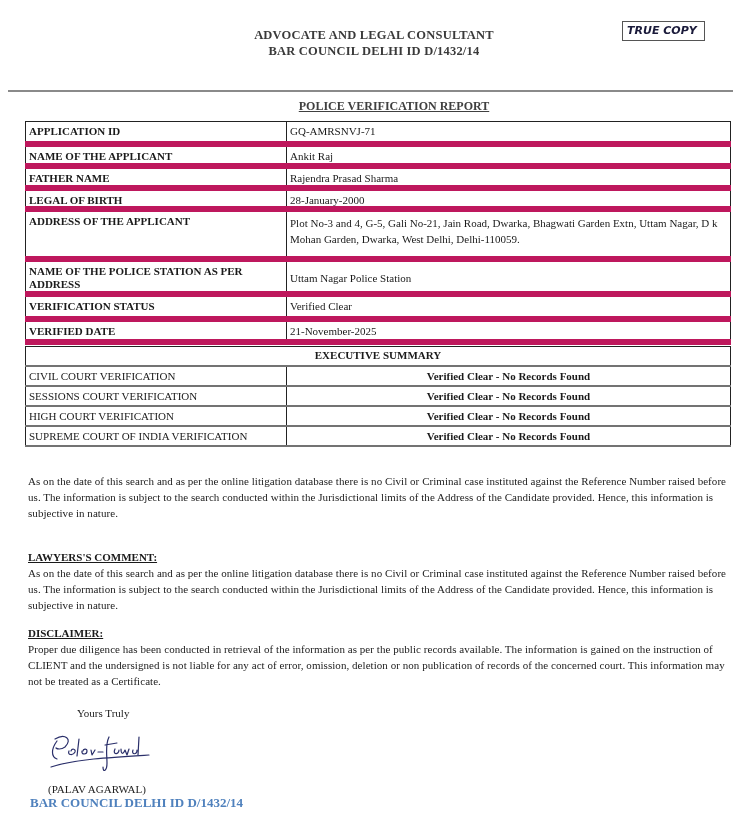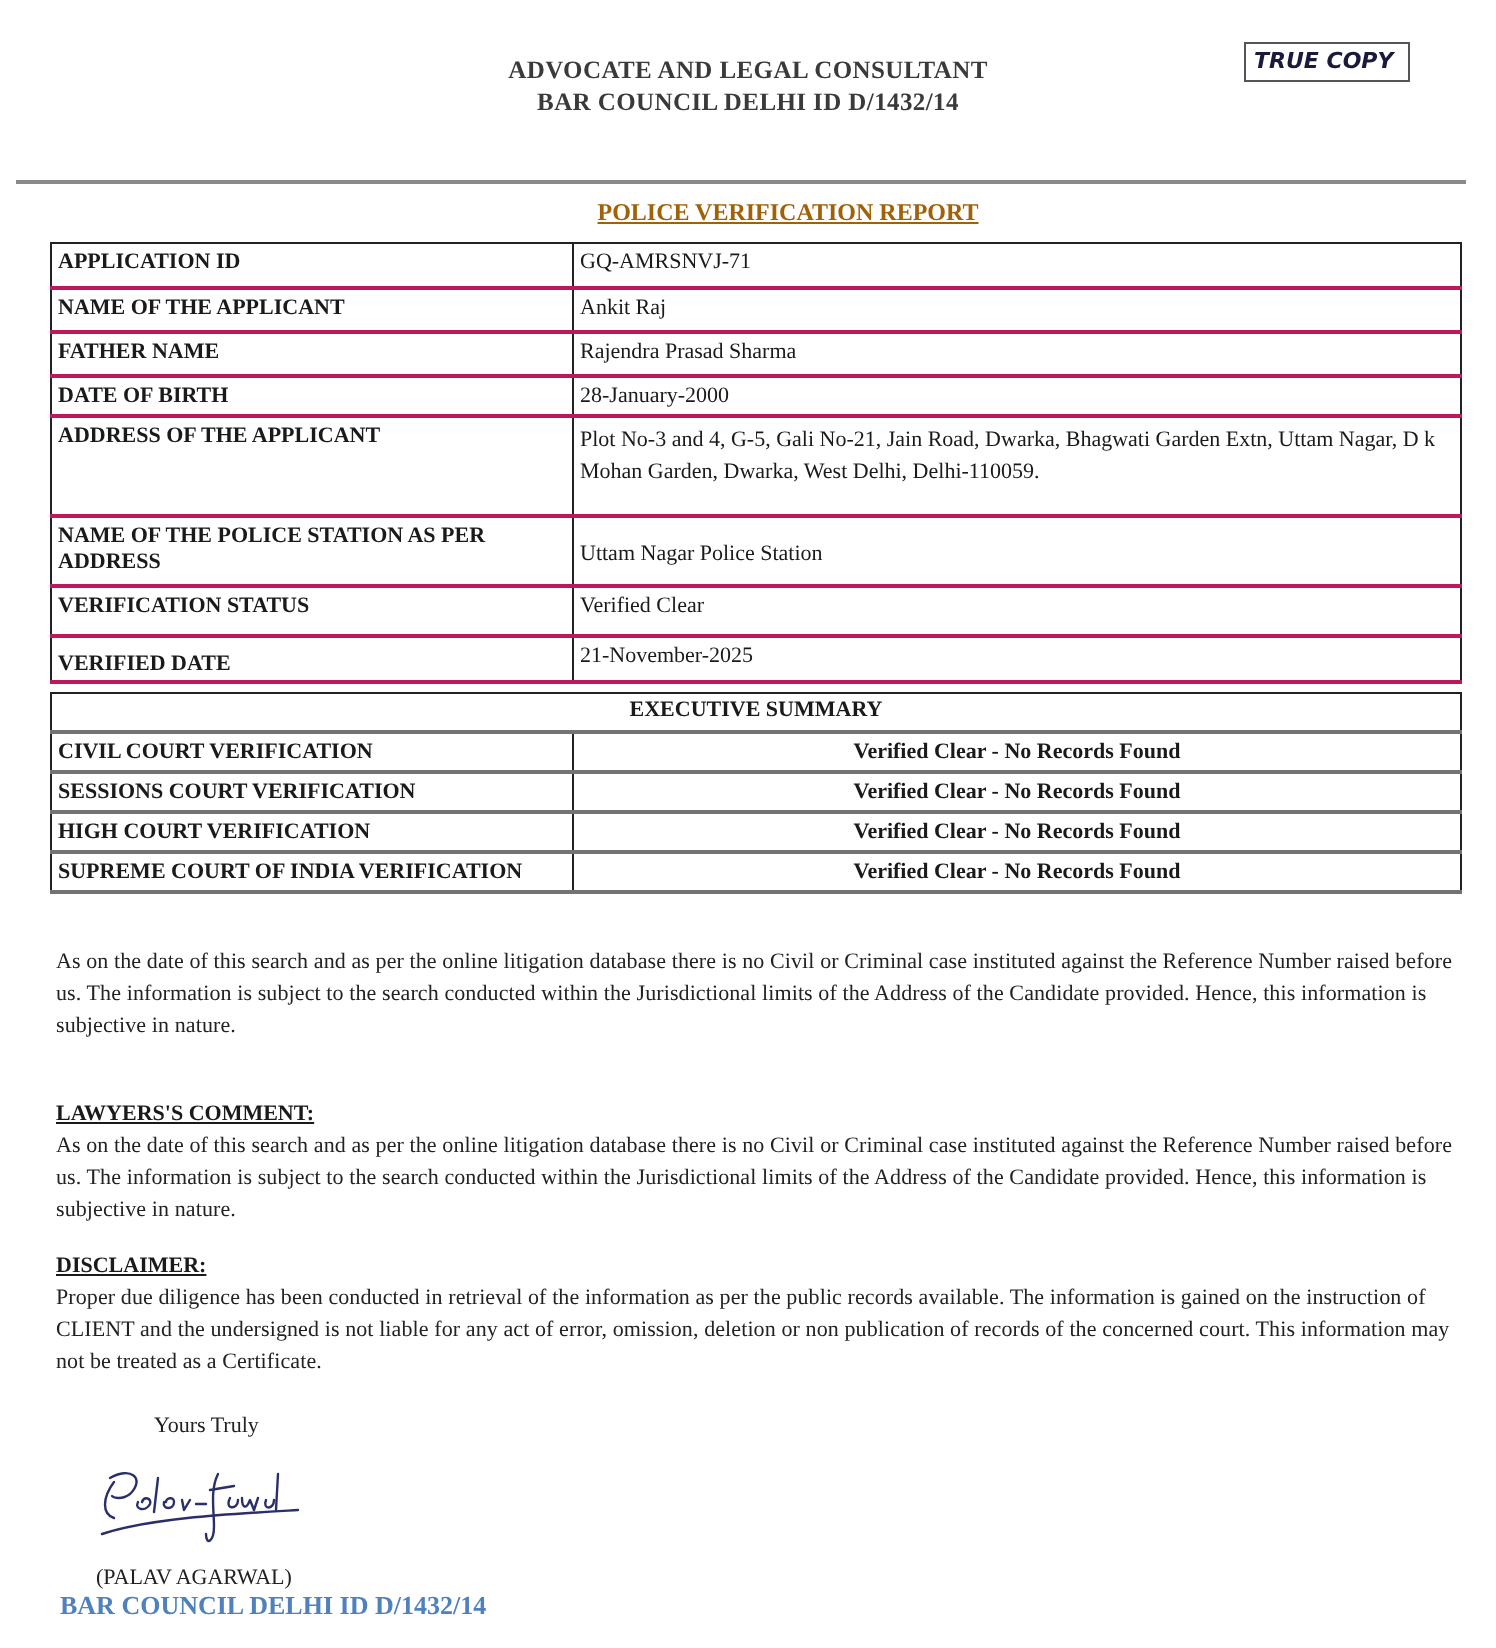--- a/index.html
+++ b/index.html
@@ -10,33 +10,33 @@
   .header div { font-weight: bold; font-size: 12.5px; line-height: 15.5px; color: #3a3a3a; letter-spacing: 0.2px; }
   .header .name { padding-left: 10px; }
 
   .true-copy { position: absolute; left: 622px; top: 21px; width: 83px; height: 20px; border: 1.5px solid #555;
     font-family: "DejaVu Sans", sans-serif; font-style: italic; font-weight: bold; font-size: 11px; color: #1a1a3a;
     padding: 2px 0 0 4px; }
 
   .rule { position: absolute; left: 8px; top: 90px; width: 725px; height: 0; border-top: 2px solid #8a8a8a; }
 
   .report-title { position: absolute; left: 0; top: 99px; width: 748px; text-align: center; font-weight: bold;
-    font-size: 12px; text-decoration: underline; color: #a16207; padding-left: 40px; }
+    font-size: 12px; text-decoration: underline; color: #404040; padding-left: 40px; }
 
   table { border-collapse: collapse; position: absolute; left: 25px; width: 706px; }
   td { font-size: 11px; vertical-align: top; padding: 3px 3px 0 3px; }
   .t1 { top: 121px; border: 1.5px solid #222; }
-  .t1 td { border-bottom: 2px solid #be185d; }
+  .t1 td { border-bottom: 6px solid #be185d; }
   .t1 td.k { width: 261px; font-weight: bold; border-right: 1.5px solid #222; color: #1a1a1a; }
   .t1 td.v { color: #1a1a1a; }
 
   .t2 { top: 346px; border: 1.5px solid #222; }
   .t2 td { border-bottom: 2px solid #737373; height: 20px; padding-top: 3px; }
   .t2 td.head { text-align: center; font-weight: bold; height: 19px; padding-top: 2px; }
-  .t2 td.k { width: 261px; font-weight: bold; border-right: 1.5px solid #222; margin-top: 12px; }
+  .t2 td.k { width: 261px; font-weight: normal; border-right: 1.5px solid #222; margin-top: 12px; }
   .t2 td.v { text-align: center; font-weight: bold; }
 
   .section { position: absolute; left: 28px; width: 700px; font-size: 11px; line-height: 16px; color: #222; }
   .section .label { font-weight: bold; text-decoration: underline; color: #1a1a1a; }
   .section p { letter-spacing: 0.05px; }
 
   .sign-yours { position: absolute; left: 77px; top: 707px; font-size: 11px; color: #222; }
   .signature { position: absolute; left: 45px; top: 727px; width: 110px; height: 52px; }
   .sign-name { position: absolute; left: 48px; top: 783px; font-size: 11px; color: #222; }
   .sign-bar { position: absolute; left: 30px; top: 795px; font-size: 13px; font-weight: bold; color: #4f81bd; }
@@ -63,21 +63,21 @@
   </tr>
   <tr style="height:22px">
     <td class="k">NAME OF THE APPLICANT</td>
     <td class="v">Ankit Raj</td>
   </tr>
   <tr style="height:22px">
     <td class="k">FATHER NAME</td>
     <td class="v">Rajendra Prasad Sharma</td>
   </tr>
   <tr style="height:20px">
-    <td class="k">DATE OF BIRTH</td>
+    <td class="k">LEGAL OF BIRTH</td>
     <td class="v">28-January-2000</td>
   </tr>
   <tr style="height:50px">
     <td class="k">ADDRESS OF THE APPLICANT</td>
     <td class="v" style="line-height:16px;">Plot No-3 and 4, G-5, Gali No-21, Jain Road, Dwarka, Bhagwati Garden Extn, Uttam Nagar, D k Mohan Garden, Dwarka, West Delhi, Delhi-110059.</td>
   </tr>
   <tr style="height:35px">
     <td class="k" style="line-height:13px;">NAME OF THE POLICE STATION AS PER ADDRESS</td>
     <td class="v" style="vertical-align:middle;">Uttam Nagar Police Station</td>
   </tr>

